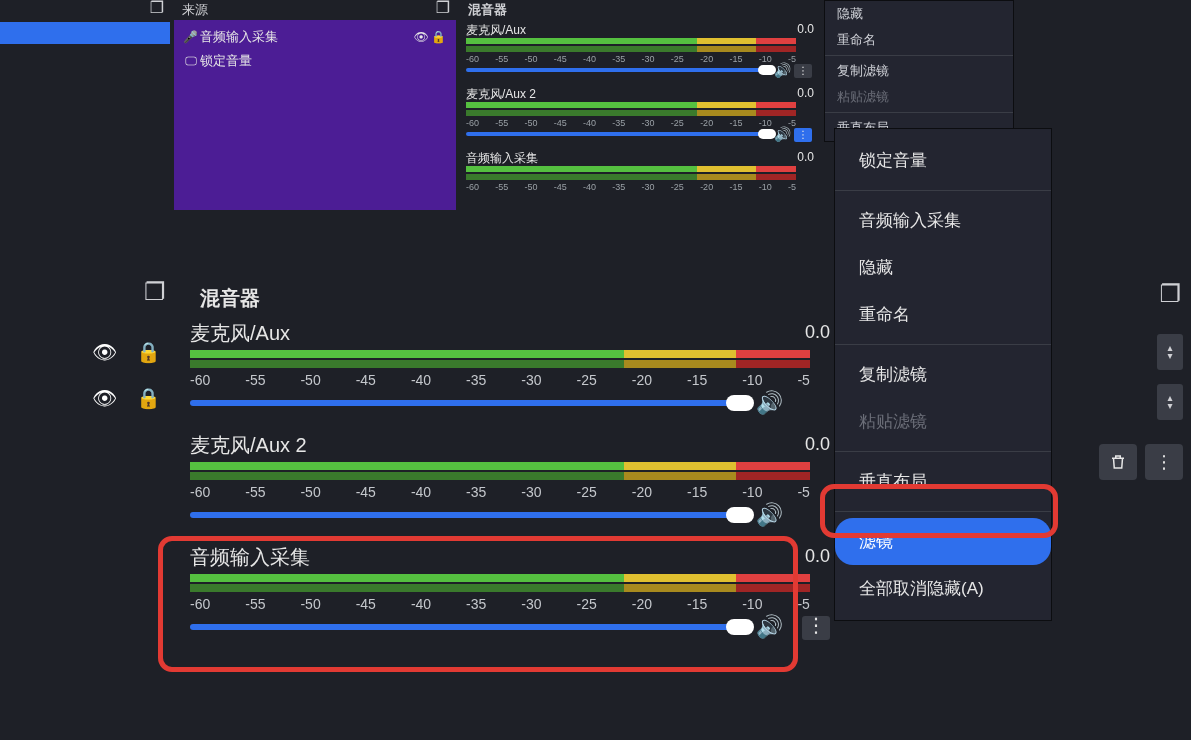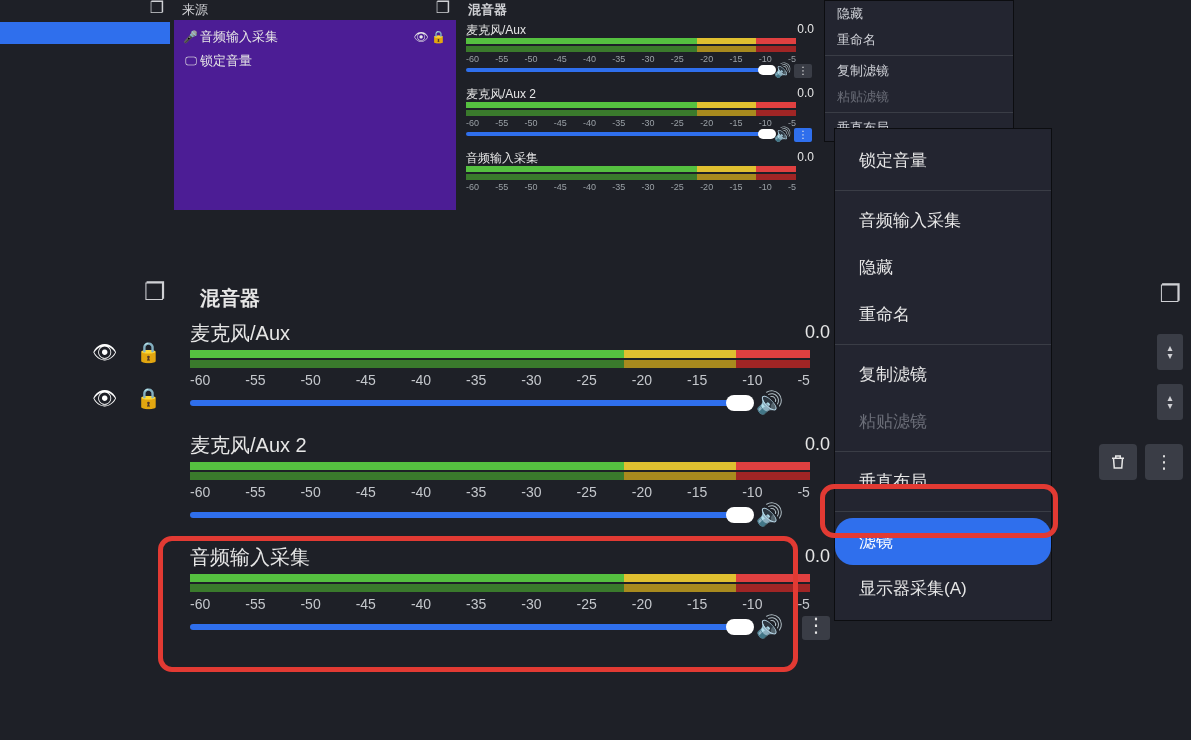--- a/index.html
+++ b/index.html
@@ -306,21 +306,21 @@
     <div class="mi">音频输入采集</div>
     <div class="mi">隐藏</div>
     <div class="mi">重命名</div>
     <div class="sep"></div>
     <div class="mi">复制滤镜</div>
     <div class="mi disabled">粘贴滤镜</div>
     <div class="sep"></div>
     <div class="mi">垂直布局</div>
     <div class="sep"></div>
     <div class="mi selected">滤镜</div>
-    <div class="mi">显示器采集(A)</div>
+    <div class="mi">全部取消隐藏(A)</div>
   </div>
 
   <div class="rcol">
     <span class="winicon">❐</span>
     <div class="spin" style="top:56px;">
         <span>▴</span>
         <span>▾</span>
       </div>
     <div class="spin" style="top:106px;">
         <span>▴</span>

